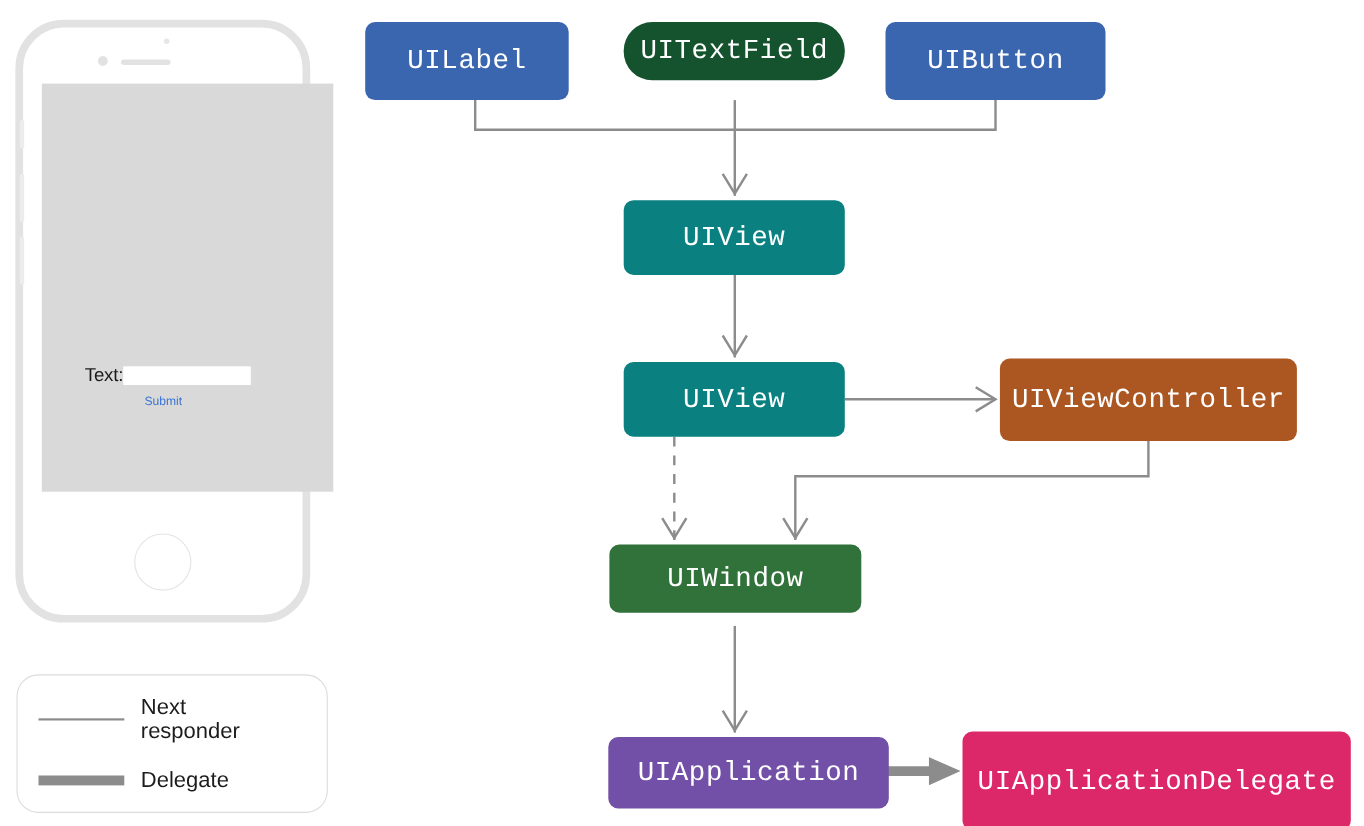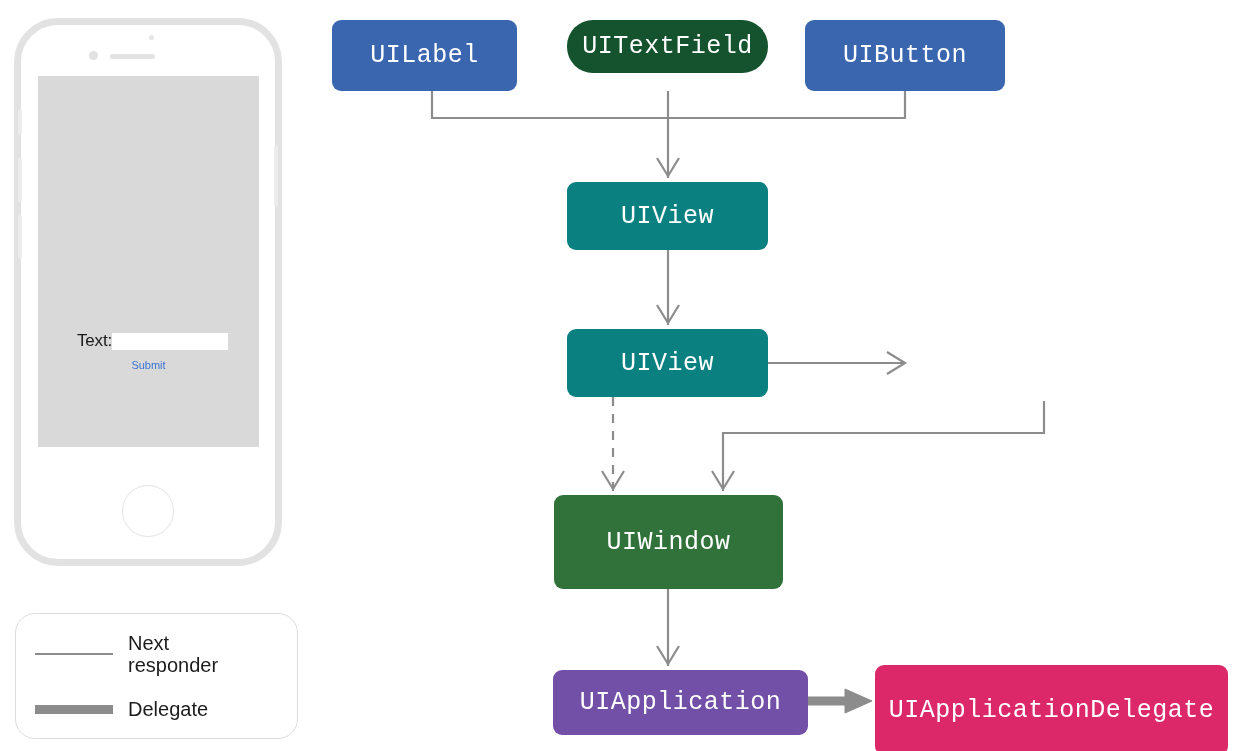--- a/index.html
+++ b/index.html
@@ -71,20 +71,21 @@
     border-radius: 3px;
     background: #e2e2e2;
   }
   .phone-screen {
     position: absolute;
     left: 17px;
     top: 51px;
     width: 221px;
     height: 371px;
     background: #d9d9d9;
+    padding-left: 44px;
   }
   .phone-home {
     position: absolute;
     left: 50%;
     margin-left: -26px;
     bottom: 22px;
     width: 52px;
     height: 52px;
     border-radius: 50%;
     border: 1.5px solid #e4e4e4;
@@ -272,21 +273,24 @@
   </div>
   <div class="node" id="node-uibutton" style="left: 805px; top: 20px; width: 200px; height: 71px; background: rgb(58, 102, 176);">
     <span>UIButton</span>
   </div>
   <div class="node" id="node-uiview-top" style="left: 567px; top: 182px; width: 201px; height: 68px; background: rgb(10, 128, 128);">
     <span>UIView</span>
   </div>
   <div class="node" id="node-uiview-bottom" style="left: 567px; top: 329px; width: 201px; height: 68px; background: rgb(10, 128, 128);">
     <span>UIView</span>
   </div>
-  <div class="node" id="node-uiwindow" style="left: 554px; top: 495px; width: 229px; height: 94px; background: rgb(49, 113, 58);">
+  <div class="node" id="node-uiviewcontroller" style="left: 909px; top: 326px; width: 270px; height: 75px; background: rgb(172, 87, 34);">
+    <span>UIViewController</span>
+  </div>
+  <div class="node" id="node-uiwindow" style="left: 554px; top: 495px; width: 229px; height: 62px; background: rgb(49, 113, 58);">
     <span>UIWindow</span>
   </div>
   <div class="node" id="node-uiapplication" style="left: 553px; top: 670px; width: 255px; height: 65px; background: rgb(114, 80, 168);">
     <span>UIApplication</span>
   </div>
   <div class="node" id="node-uiapplicationdelegate" style="left: 875px; top: 665px; width: 353px; height: 90px; background: rgb(220, 40, 104);">
     <span>UIApplicationDelegate</span>
   </div>
 
 </div>

